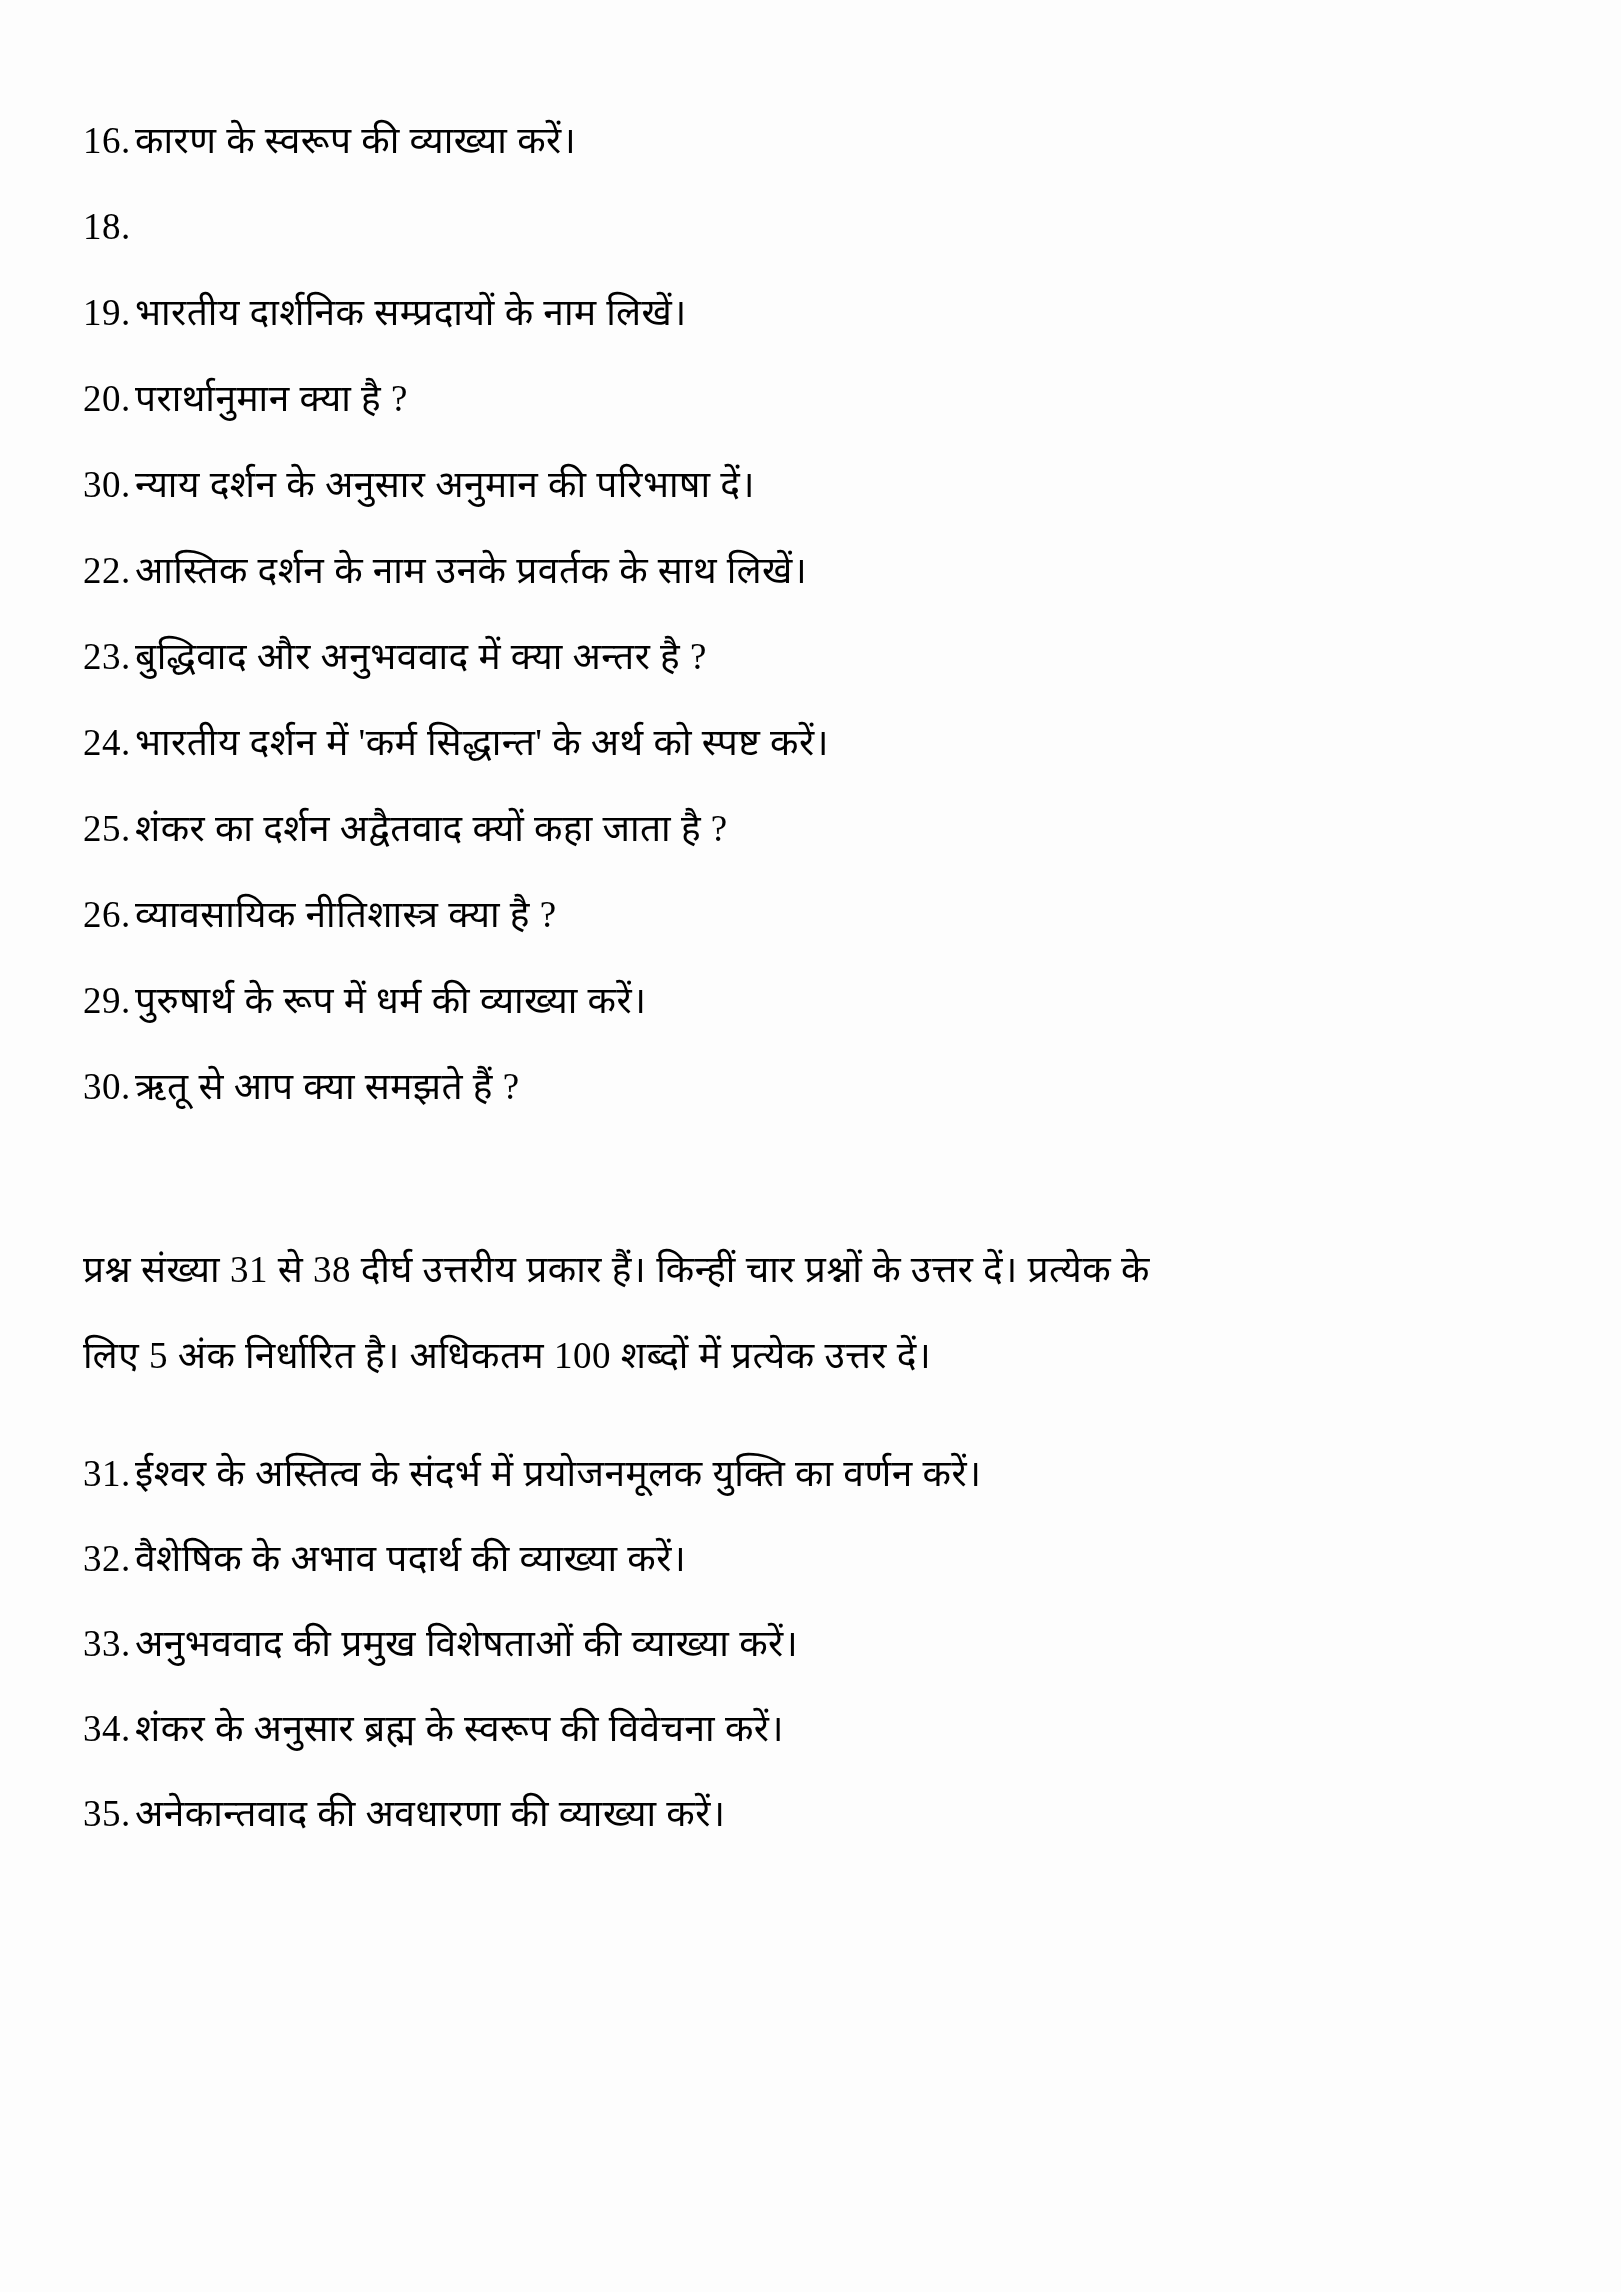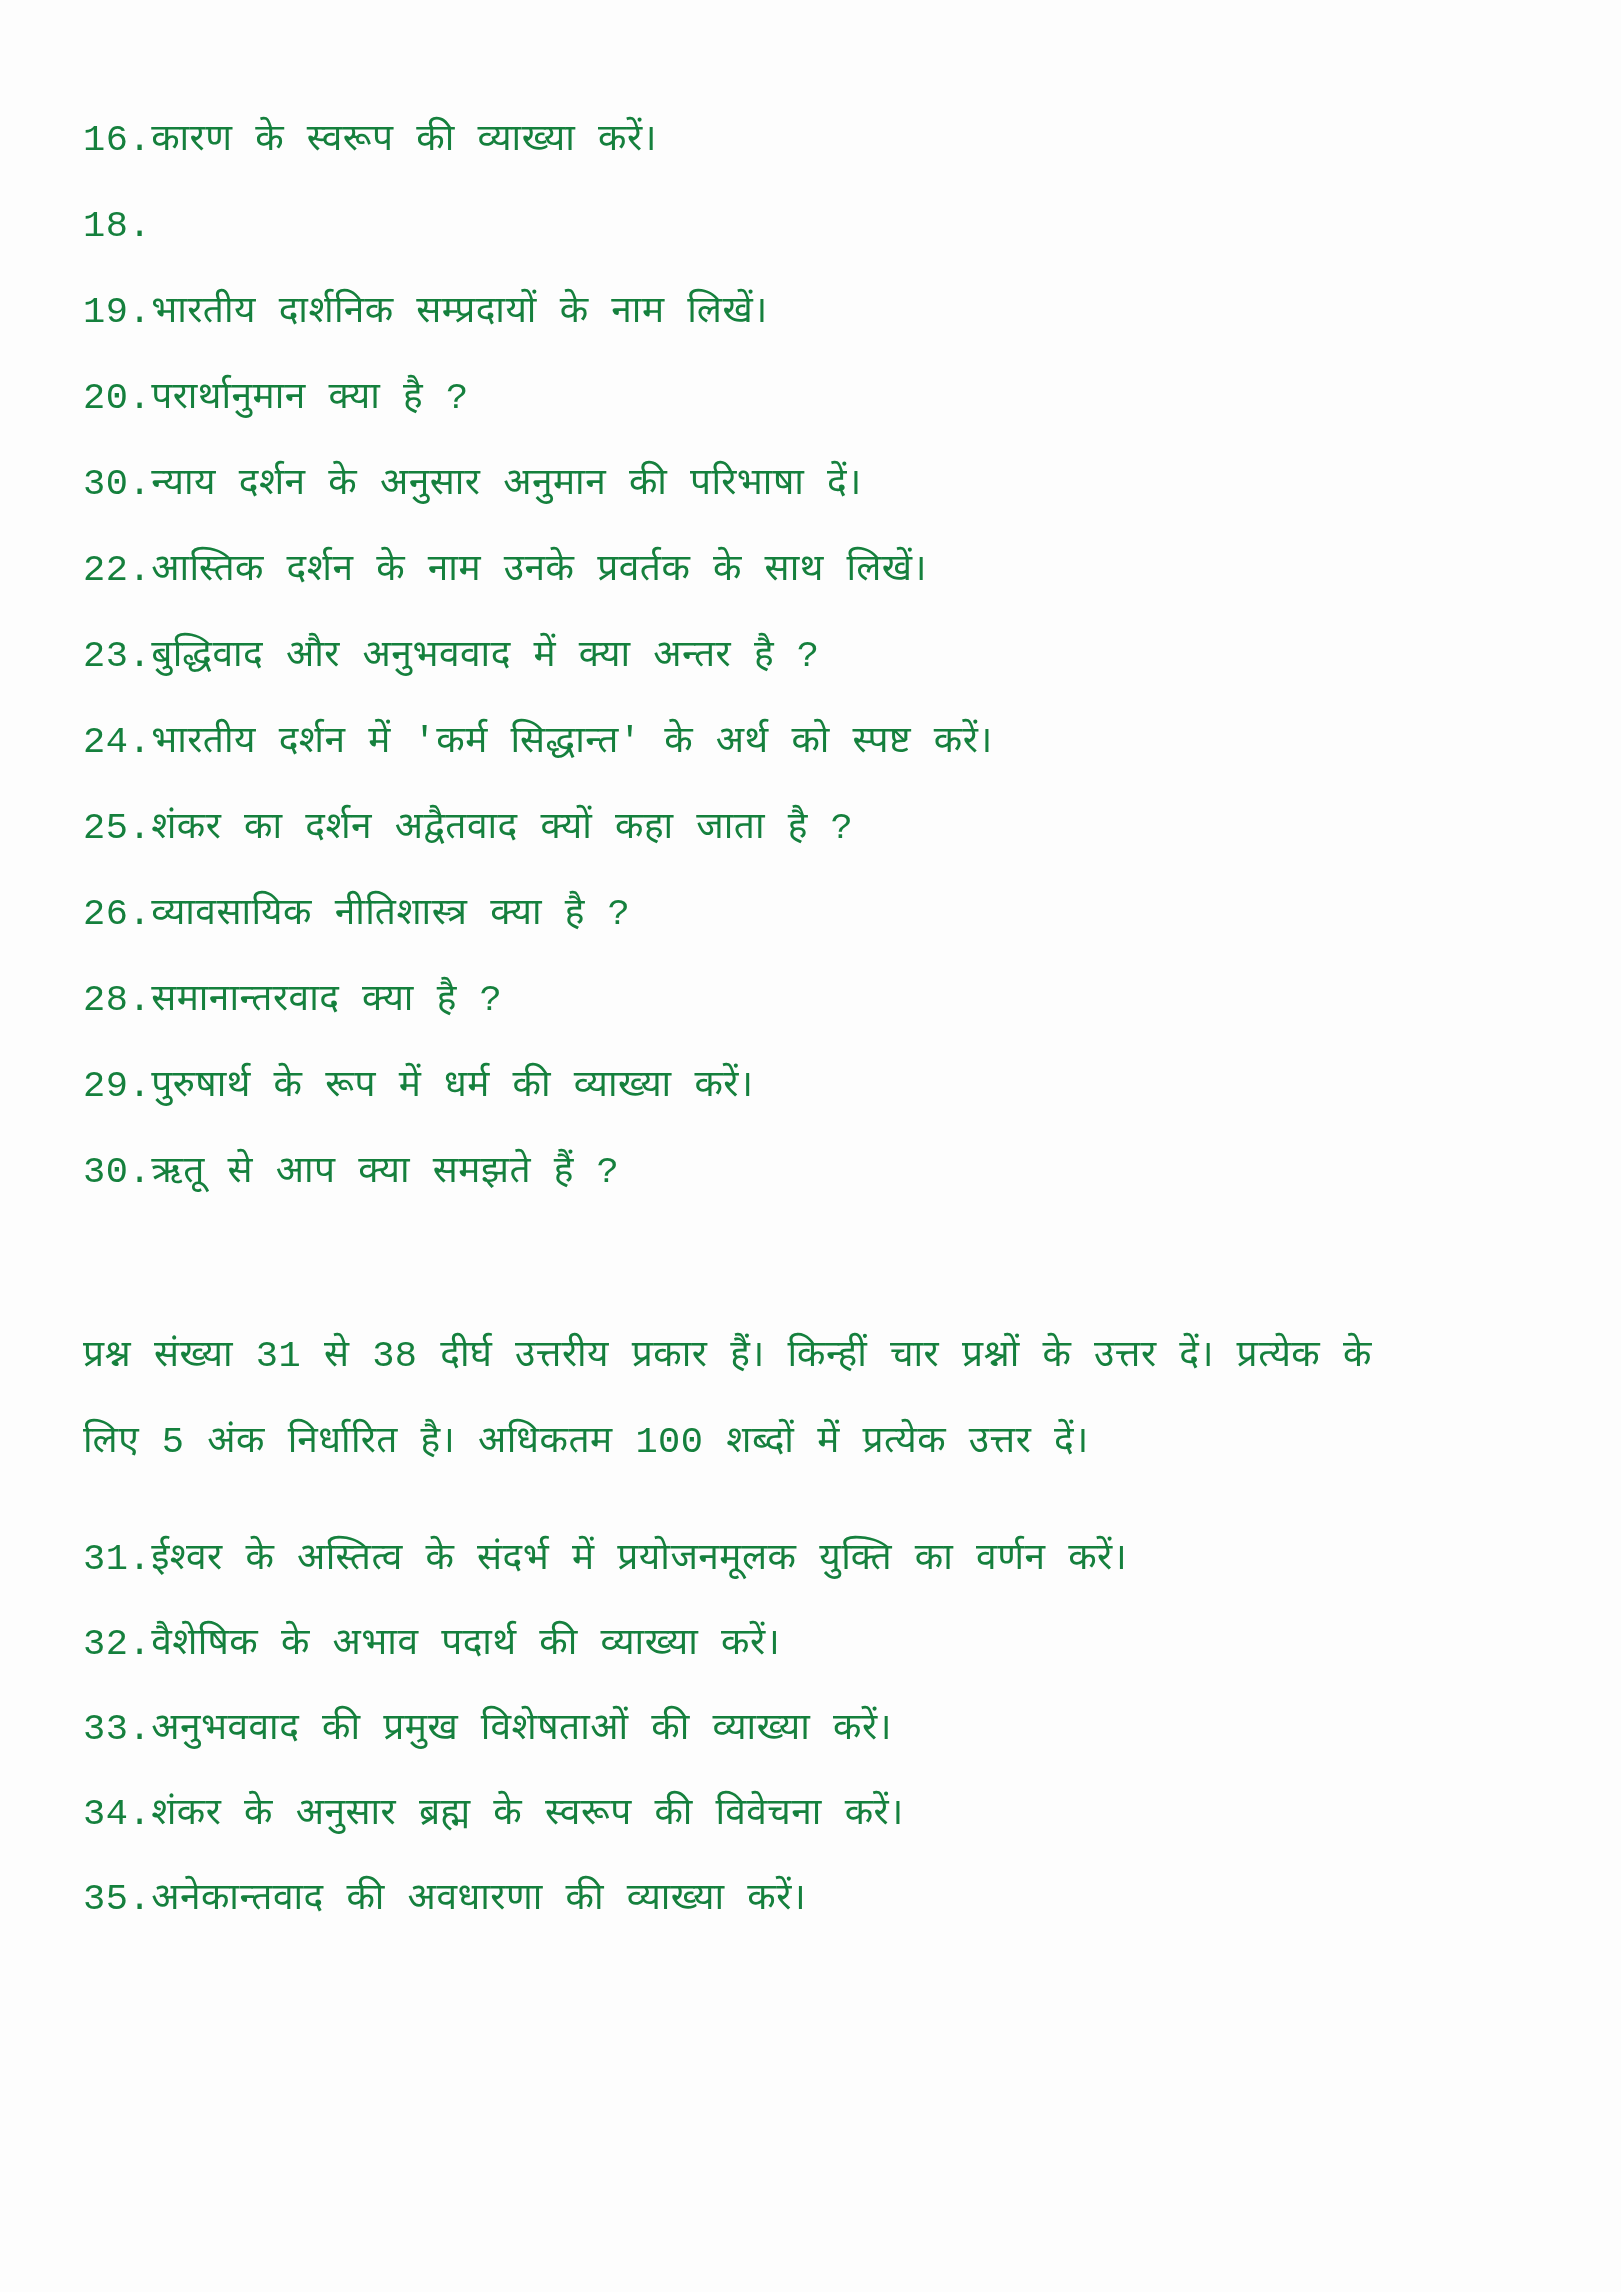--- a/index.html
+++ b/index.html
@@ -3,22 +3,22 @@
 <meta charset="utf-8">
 <style>
   * { margin: 0; padding: 0; box-sizing: border-box; }
   html, body { background: #e8e8e8; }
   .page {
     position: relative;
     width: 1621px;
     height: 2293px;
     margin: 0 auto;
     background: #fdfdfd;
-    color: #15803d;
-    font-family: Liberation Mono, monospace;
+    color: #000000;
+    font-family: Liberation Serif, serif;
     overflow: hidden;
   }
   .content {
     padding: 116px 59px 0 83px;
   }
   .q-list { list-style: none; }
   .q-row {
     display: flex;
     align-items: baseline;
     font-size: 37px;
@@ -82,24 +82,20 @@
       </li>
       <li class="q-row">
         <span class="q-num">25.</span>
         <span class="q-text">शंकर का दर्शन अद्वैतवाद क्यों कहा जाता है  ?</span>
       </li>
       <li class="q-row">
         <span class="q-num">26.</span>
         <span class="q-text">व्यावसायिक नीतिशास्त्र क्या है  ?</span>
       </li>
       <li class="q-row">
-        <span class="q-num">28.</span>
-        <span class="q-text">समानान्तरवाद क्या है  ?</span>
-      </li>
-      <li class="q-row">
         <span class="q-num">29.</span>
         <span class="q-text">पुरुषार्थ के रूप में धर्म की व्याख्या करें।</span>
       </li>
       <li class="q-row">
         <span class="q-num">30.</span>
         <span class="q-text">ऋतू से आप क्या समझते हैं  ?</span>
       </li>
     </ol>
 
     <p class="instructions">

